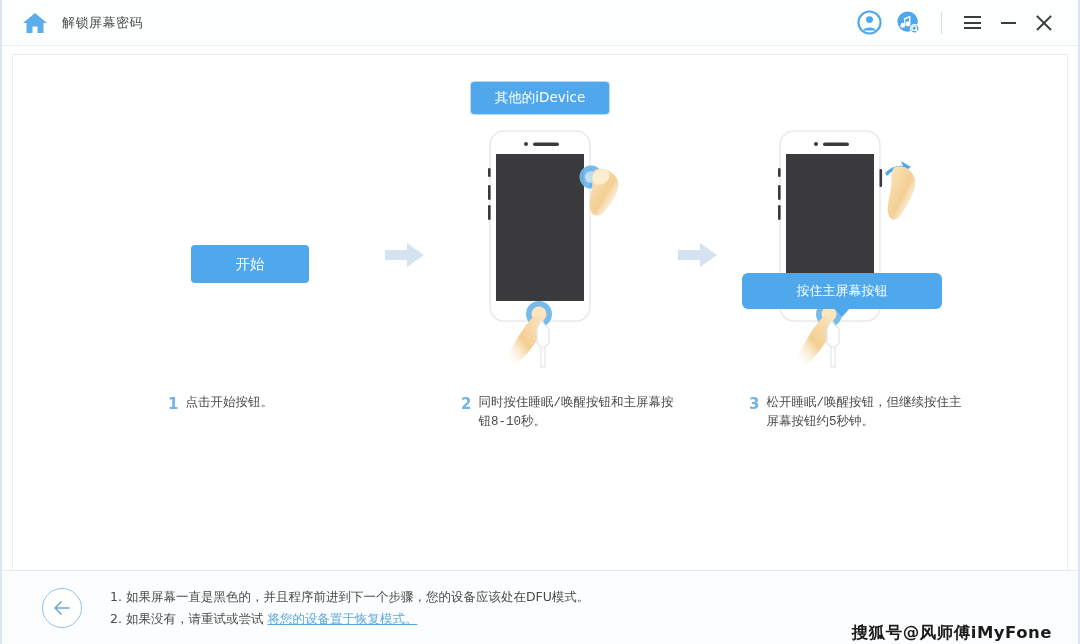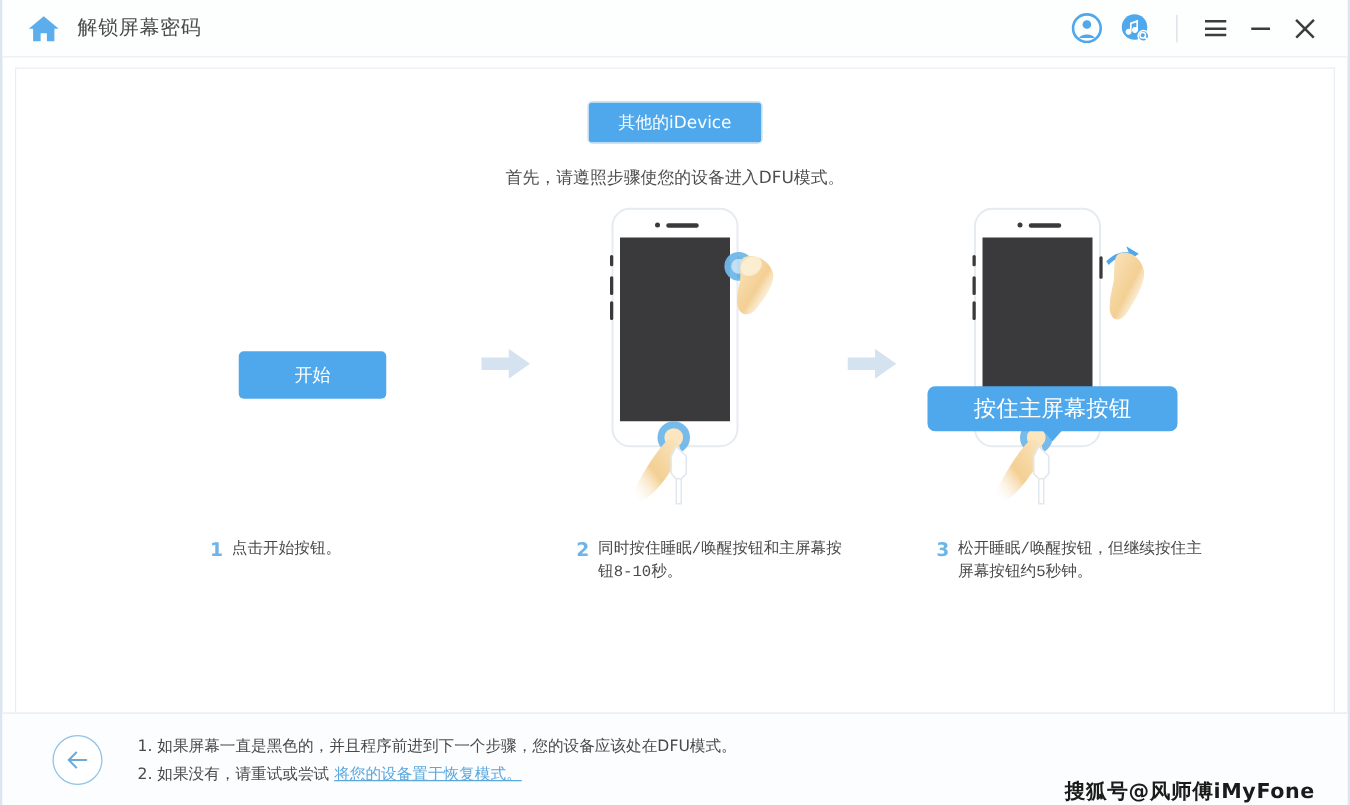--- a/index.html
+++ b/index.html
@@ -22,21 +22,21 @@
   .titlebar {
     height: 46px; flex: 0 0 46px;
     background: #fdfefe;
     display: flex; align-items: center;
     padding: 0 16px 0 20px;
     border-bottom: 1px solid #e8eef5;
   }
   .title-left { display: flex; align-items: center; gap: 14px; }
   .home-icon { width: 26px; height: 24px; position: relative; display: block; }
   .app-title {
-    font-size: 16px; color: #4a4a4a; letter-spacing: .5px;
+    font-size: 13px; color: #4a4a4a; letter-spacing: .5px;
     font-family: Liberation Serif, serif;
   }
   .title-right { margin-left: auto; display: flex; align-items: center; gap: 0; }
   .icon-btn {
     width: 40px; height: 40px;
     display: flex; align-items: center; justify-content: center;
     cursor: pointer; background: transparent; border: none;
   }
   .vsep { width: 1px; height: 22px; background: #d6dde6; margin: 0 12px; }
   .win-btn {
@@ -126,21 +126,21 @@
   .phone-wrap { position: absolute; top: 0; }
   .phone1 { left: 458px; }
   .phone2 { left: 748px; }
 
   .tooltip {
     position: absolute;
     left: 729px; top: 148px;
     width: 200px; height: 36px;
     background: #4FA8EC;
     border-radius: 6px;
-    color: #ffffff; font-size: 18px;
+    color: #ffffff; font-size: 13px;
     display: flex; align-items: center; justify-content: center;
     font-family: "DejaVu Sans", sans-serif;
     z-index: 6;
   }
   .tooltip::after {
     content: ""; position: absolute;
     bottom: -8px; left: 50%; margin-left: -8px;
     width: 0; height: 0;
     border-left: 8px solid transparent;
     border-right: 8px solid transparent;
@@ -246,21 +246,20 @@
   </div>
 
   <div class="content">
 
     <div class="tabs">
       <div class="tabgroup">
         <div class="tab active">其他的iDevice</div>
       </div>
     </div>
 
-    <div class="subtitle">首先，请遵照步骤使您的设备进入DFU模式。</div>
 
     <div class="illus-row">
 
       <button class="start-btn">开始</button>
 
       <span class="flow-arrow arrow1">
         <svg viewBox="0 0 40 26">
           <path d="M0 8 L22 8 L22 1 L39 13 L22 25 L22 18 L0 18 Z" fill="#d5e2f0"></path>
         </svg>
       </span>

